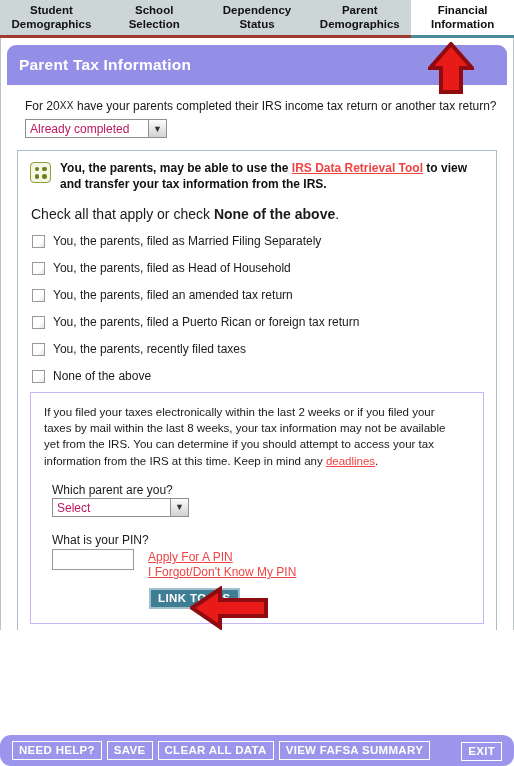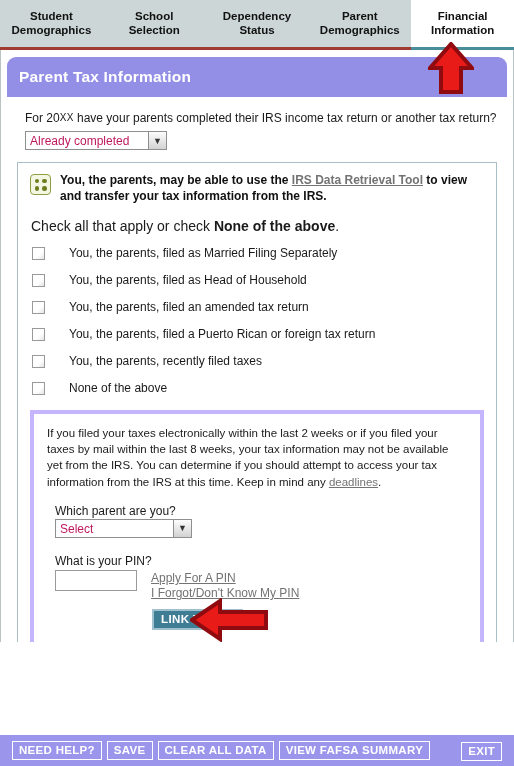--- a/index.html
+++ b/index.html
@@ -13,21 +13,21 @@
     background: #ffffff;
     font-family: "Liberation Sans", sans-serif;
     font-size: 12px;
     color: #1a1a1a;
     position: relative;
   }
 
   
   .tabbar {
     display: flex;
-    height: 50px;
+    height: 38px;
     background: #ccd6d6;
     position: relative;
   }
   .tab {
     flex: 1;
     display: flex;
     align-items: center;
     justify-content: center;
     text-align: center;
     font-size: 11.5px;
@@ -159,54 +159,54 @@
   .dice-icon i:nth-child(3) { left: 3.5px;  bottom: 3.5px; }
   .dice-icon i:nth-child(4) { right: 3.5px; bottom: 3.5px; }
 
   .irs-text {
     font-size: 12px;
     font-weight: bold;
     line-height: 1.32;
     color: #111;
   }
   a.lnk {
-    color: #737373;
+    color: #ef4444;
     text-decoration: underline;
     cursor: pointer;
   }
   .irs-text a.lnk { font-weight: bold; }
 
   .check-instruction {
     margin: 13px 0 3px 1px;
     font-size: 14px;
   }
   .check-instruction b { font-weight: bold; }
 
   .cb-list { margin-top: 6px; }
   .cb-row {
     display: flex;
     align-items: center;
-    gap: 24px;
+    gap: 8px;
     height: 27px;
     padding-left: 2px;
   }
   .cbox {
     width: 13px;
     height: 13px;
     border: 1px solid #9a9a9a;
     background: linear-gradient(135deg, #ffffff 60%, #e3e3e3);
     box-sizing: border-box;
     flex: 0 0 auto;
   }
   .cb-label { font-size: 12px; color: #1a1a1a; }
 
   
   .inner-box {
-    margin-top: 8px;
-    border: 4px solid #c4b5fd;
+    margin-top: 2px;
+    border: 1px solid #c4b5fd;
     padding: 11px 23px 14px 13px;
     box-sizing: border-box;
   }
   .note-p {
     font-size: 11.5px;
     line-height: 1.42;
     color: #1a1a1a;
     margin: 0;
   }
   .pin-instruction {
@@ -300,20 +300,21 @@
   
   .bottombar {
     position: absolute;
     left: 0; right: 0; bottom: 0;
     height: 31px;
     background: #9b95ec;
     display: flex;
     align-items: center;
     padding: 0 12px;
     box-sizing: border-box;
+    border-radius: 11px;
   }
   .bottom-left { display: flex; gap: 5px; align-items: center; }
   .bottom-right { margin-left: auto; }
   .bbtn {
     border: 1px solid #ffffff;
     color: #ffffff;
     background: transparent;
     font-size: 11.5px;
     font-weight: bold;
     letter-spacing: .3px;

